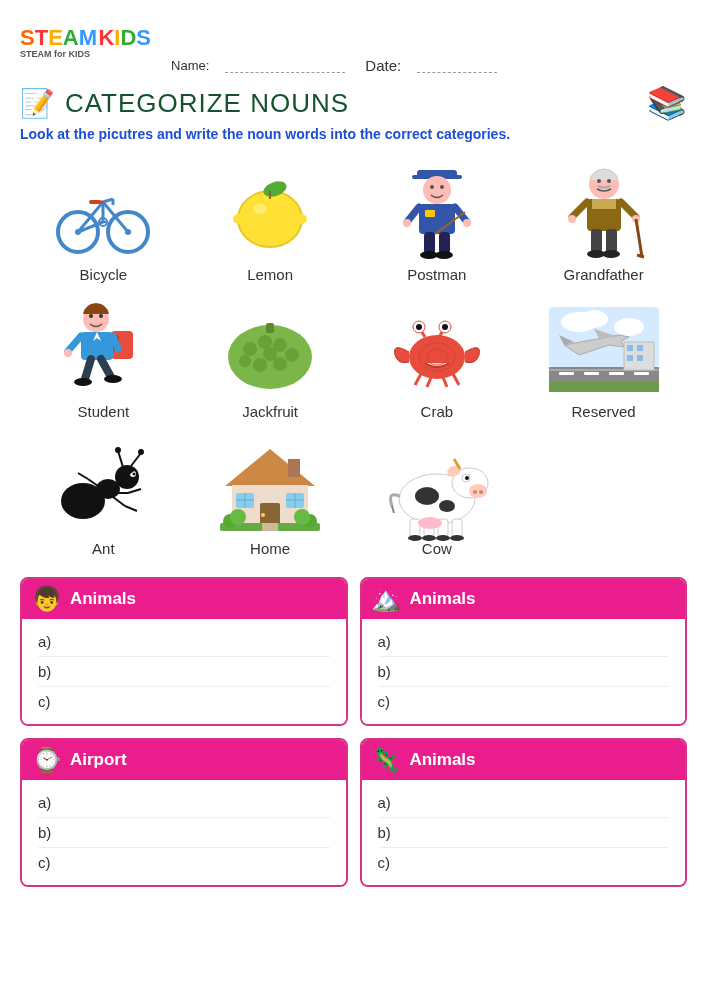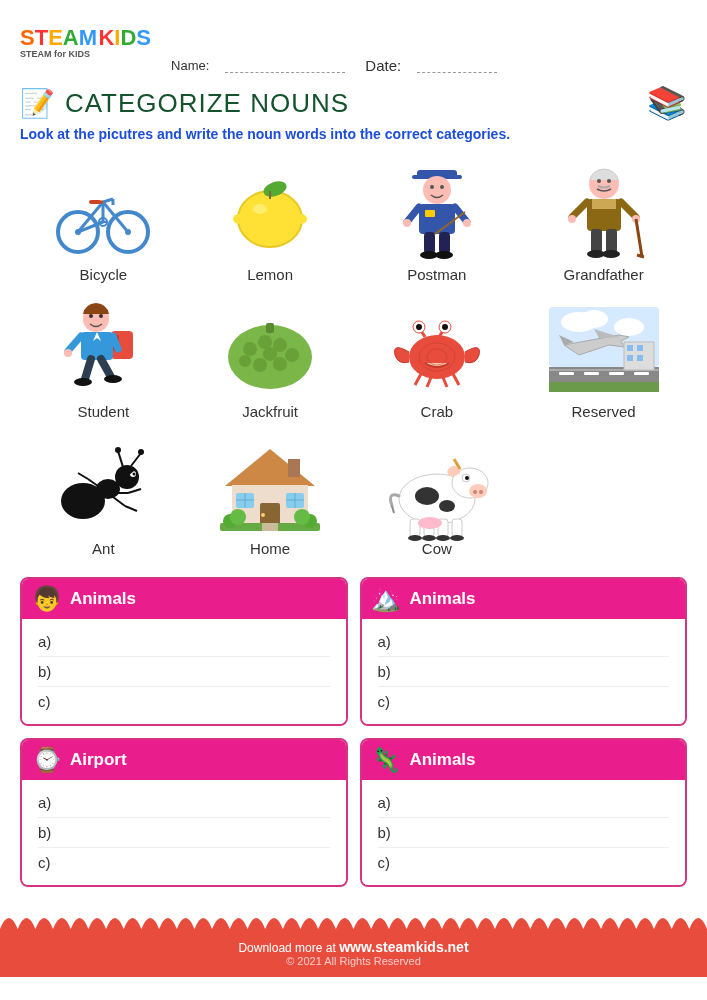--- a/index.html
+++ b/index.html
@@ -637,41 +637,14 @@
       </div>
       <div class="category-body">
         <div class="category-row">a)</div>
         <div class="category-row">b)</div>
         <div class="category-row">c)</div>
       </div>
     </div>
 
   </div>
 
-  <div style="margin-top:12px;">
-
-    <div class="scallop">
-      <svg viewBox="0 0 707 22" preserveAspectRatio="none">
-        <path d="M0,22 
-          Q8.8,0 17.7,22 Q26.5,0 35.4,22 Q44.2,0 53,22 Q61.9,0 70.7,22 
-          Q79.6,0 88.4,22 Q97.2,0 106.1,22 Q114.9,0 123.7,22 
-          Q132.6,0 141.4,22 Q150.3,0 159.1,22 Q167.9,0 176.8,22 
-          Q185.6,0 194.5,22 Q203.3,0 212.1,22 Q221,0 229.8,22 
-          Q238.7,0 247.5,22 Q256.3,0 265.2,22 Q274,0 282.9,22 
-          Q291.7,0 300.5,22 Q309.4,0 318.2,22 Q327,0 335.9,22 
-          Q344.7,0 353.5,22 Q362.4,0 371.2,22 Q380,0 388.9,22 
-          Q397.7,0 406.6,22 Q415.4,0 424.2,22 Q433.1,0 441.9,22 
-          Q450.7,0 459.6,22 Q468.4,0 477.2,22 Q486.1,0 494.9,22 
-          Q503.8,0 512.6,22 Q521.4,0 530.3,22 Q539.1,0 548,22 
-          Q556.8,0 565.6,22 Q574.5,0 583.3,22 Q592.1,0 601,22 
-          Q609.8,0 618.7,22 Q627.5,0 636.3,22 Q645.2,0 654,22 
-          Q662.8,0 671.7,22 Q680.5,0 689.3,22 Q698.2,0 707,22 Z" fill="#e74c3c"></path>
-      </svg>
-    </div>
-    <div style="background:#e74c3c; padding:10px 0; text-align:center;">
-      <div style="color:#fff; font-size:12px;">
-        <span>Download more at </span><span style="font-weight:900; font-size:14px;">www.steamkids.net</span>
-      </div>
-      <div style="color:#ffcccc; font-size:11px;">© 2021 All Rights Reserved</div>
-    </div>
-  </div>
 
 </div>
 
 </body></html>

